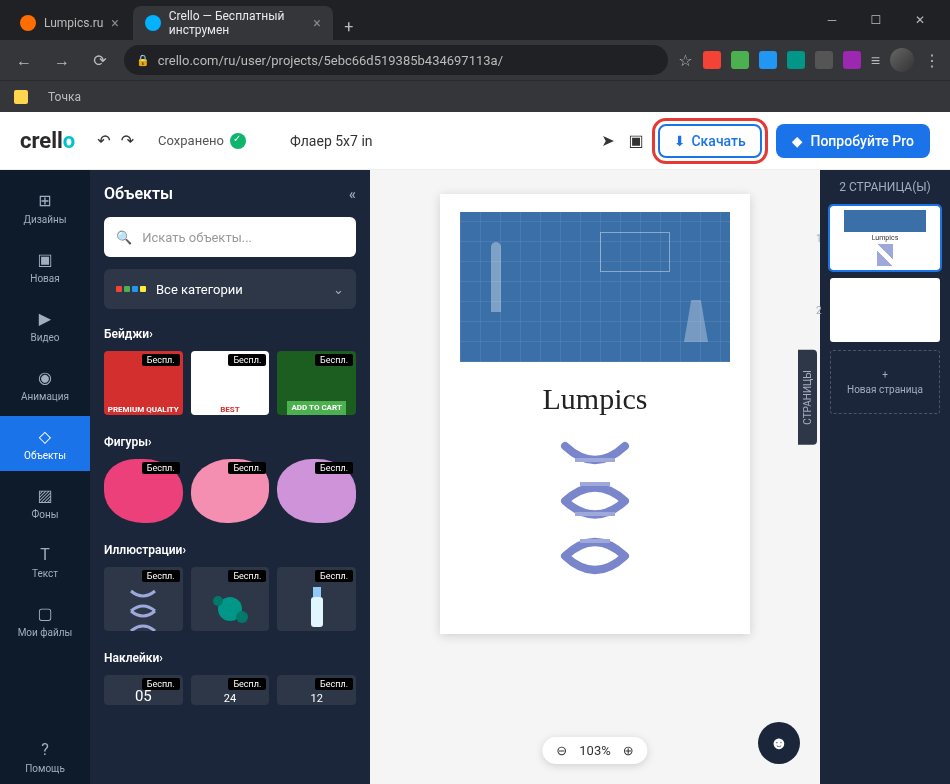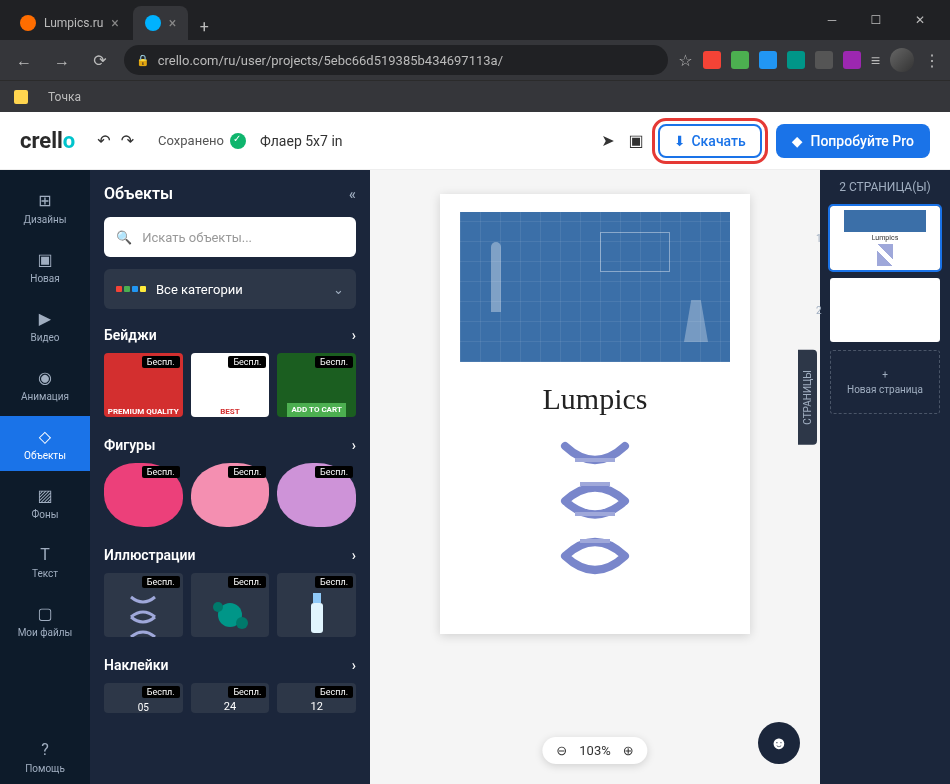--- a/index.html
+++ b/index.html
@@ -32,41 +32,41 @@
 .bookbar{height:32px;background:#35363a;border-top:1px solid #2b2b2b;display:flex;align-items:center;padding:0 14px;color:#bbb;font-size:12px;gap:20px}
 .bm-folder{width:14px;height:14px;background:#ffd54f;border-radius:2px}
 .app{flex:1;display:flex;flex-direction:column;background:#fff;overflow:hidden}
 .app-header{height:58px;background:#fff;border-bottom:1px solid #eee;display:flex;align-items:center;padding:12px 20px;gap:14px}
 .logo{font-size:22px;font-weight:700;color:#2a2a2a}
 .logo .o{color:#00c4cc}
 .undo-redo{display:flex;gap:10px;color:#333;margin-left:8px}
 .saved{display:flex;align-items:center;gap:6px;color:#555;font-size:13px;margin-left:10px}
 .cloud-icon{width:16px;height:16px;background:#0fb56d;border-radius:50%;position:relative}
 .cloud-icon::after{content:"✓";position:absolute;color:#fff;font-size:10px;top:0;left:3px}
-.doc-name{color:#333;font-size:14px}
+.doc-name{margin-left:30px;color:#333;font-size:14px}
 .spacer{flex:1}
 .hdr-icons{display:flex;gap:14px;align-items:center;color:#333}
 .download-btn{border:2px solid #1a73e8;border-radius:8px;padding:7px 14px;display:flex;align-items:center;gap:6px;color:#1a73e8;font-size:14px;font-weight:500;outline:3px solid #e53935;outline-offset:3px}
 .pro-btn{background:#1a73e8;color:#fff;border-radius:8px;padding:9px 16px;display:flex;align-items:center;gap:8px;font-size:14px;font-weight:500}
 .diamond{color:#fff}
 .app-body{flex:1;display:flex;overflow:hidden}
 .rail{width:90px;background:#0d1b2a;display:flex;flex-direction:column;align-items:center;padding-top:10px;gap:4px;color:#a0aec0}
 .rail-item{width:100%;padding:10px 0;display:flex;flex-direction:column;align-items:center;gap:4px;font-size:10px;cursor:pointer}
 .rail-item.active{background:#1a73e8;color:#fff;border-radius:0}
 .rail-icon{width:20px;height:20px;display:flex;align-items:center;justify-content:center;font-size:16px}
 .rail-spacer{flex:1}
 .panel{width:280px;background:#1b263b;padding:14px 14px;overflow-y:auto;color:#fff}
 .panel::-webkit-scrollbar{width:0}
 .panel-title{display:flex;justify-content:space-between;align-items:center;font-size:16px;font-weight:600;margin-bottom:14px}
 .collapse-icon{color:#a0aec0;font-size:14px}
 .search-box{background:#fff;border-radius:6px;height:40px;display:flex;align-items:center;padding:0 12px;gap:10px;color:#999;font-size:13px;margin-bottom:12px}
 .cat-btn{background:#2d3748;border-radius:6px;height:40px;display:flex;align-items:center;padding:0 12px;gap:10px;font-size:13px;margin-bottom:18px}
 .cat-dots{display:flex;gap:2px}
 .cat-dots span{width:6px;height:6px;border-radius:1px}
-.section-title{font-size:14px;font-weight:600;margin-bottom:10px;display:flex;justify-content:space-between;align-items:center}
+.section-title{font-size:12px;font-weight:600;margin-bottom:10px;display:flex;justify-content:flex-start;align-items:center}
 .items-row{display:flex;gap:8px;margin-bottom:20px}
 .item-card{flex:1;height:64px;border-radius:4px;position:relative;display:flex;align-items:flex-end;justify-content:center}
 .item-card .tag{position:absolute;top:3px;right:3px;background:#000;color:#fff;font-size:9px;padding:1px 5px;border-radius:2px}
 .badge1{background:#d32f2f}
 .badge2{background:#fff}
 .badge3{background:#1b5e20}
 .shape1{background:#ec407a;border-radius:40% 50% 45% 50%}
 .shape2{background:#f48fb1;border-radius:50% 40% 50% 45%}
 .shape3{background:#ce93d8;border-radius:45% 50% 40% 50%}
 .badge-inner{font-size:8px;color:#fff;text-align:center;line-height:1.2;font-weight:700}
@@ -102,20 +102,21 @@
 <div class="window">
   <div class="titlebar">
     <div class="tabs-row">
       <div class="browser-tab">
         <span class="favicon fav-orange"></span>
         <span>Lumpics.ru</span>
         <span class="tab-close">×</span>
       </div>
       <div class="browser-tab active">
         <span class="favicon fav-blue"></span>
+        <span>Crello — Бесплатный инструмен</span>
         <span class="tab-close">×</span>
       </div>
       <div class="newtab">+</div>
     </div>
     <div class="win-controls">
       <div class="win-btn">─</div>
       <div class="win-btn">☐</div>
       <div class="win-btn">✕</div>
     </div>
   </div>
@@ -300,21 +301,21 @@
             </div>
         </div>
 
         <div class="section-title">
             <span>Наклейки</span>
             <span>›</span>
           </div>
         <div class="items-row">
           <div class="item-card" style="background:#2d3748;height:30px">
               <span class="tag">Беспл.</span>
-              <span style="color:#fff;font-size:10px">05</span>
+              <span style="color:#fff;font-size:15px">05</span>
             </div>
           <div class="item-card" style="background:#2d3748;height:30px">
               <span class="tag">Беспл.</span>
               <span style="color:#fff;font-size:11px">24</span>
             </div>
           <div class="item-card" style="background:#2d3748;height:30px">
               <span class="tag">Беспл.</span>
               <span style="color:#fff;font-size:11px">12</span>
             </div>
         </div>

